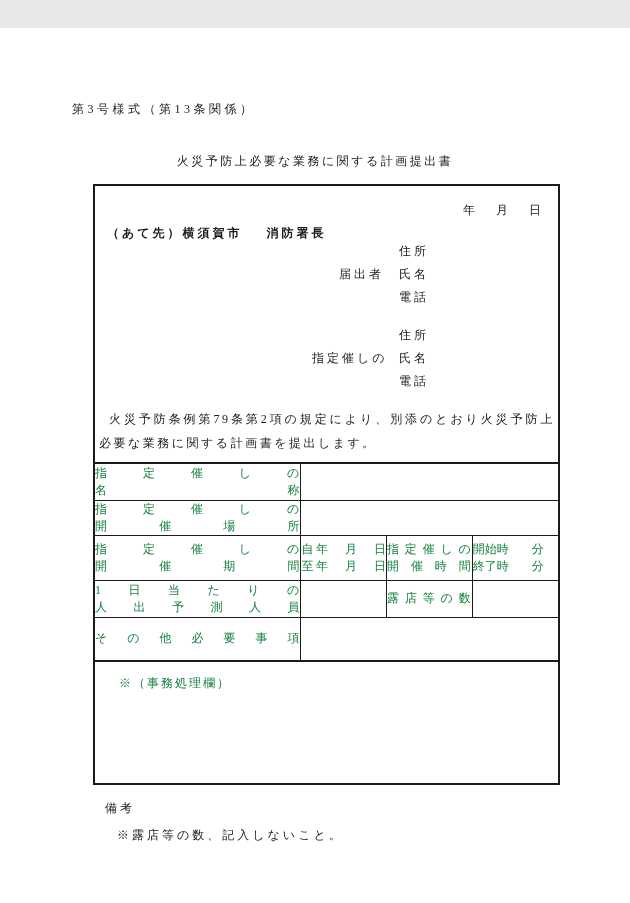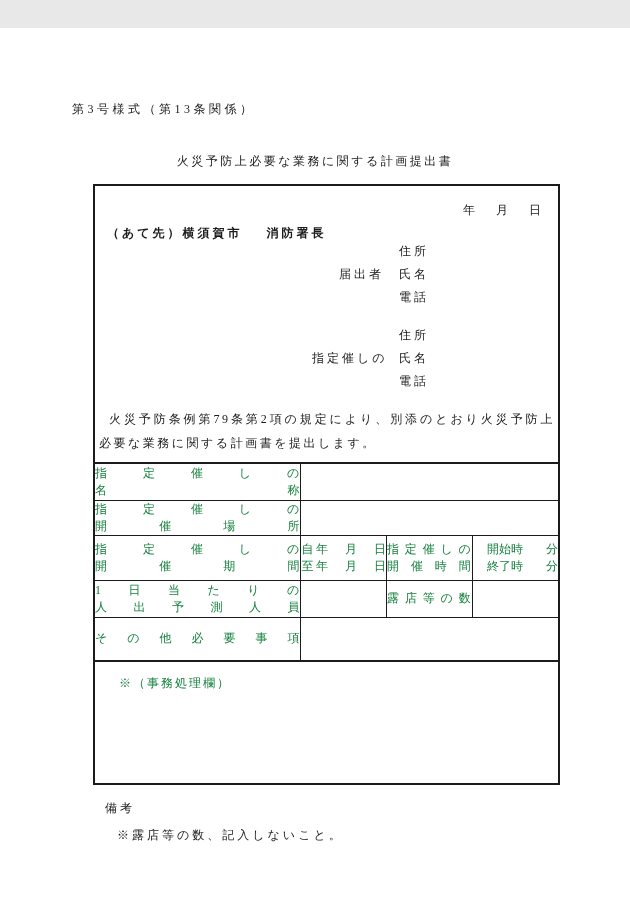--- a/index.html
+++ b/index.html
@@ -67,21 +67,21 @@
   .label-cell { padding:0 8px; }
   .jline {
     text-align:justify; text-align-last:justify;
     line-height:17px; letter-spacing:1px;
   }
   .jline.single { line-height:normal; }
   .period-cell { padding:0 9px; }
   .period-line { display:flex; justify-content:space-between; line-height:17px; }
   .ymd { display:flex; gap:17px; }
   .time-cell { padding:0 8px; }
-  .time-line { display:flex; justify-content:flex-end; line-height:17px; }
+  .time-line { display:flex; justify-content:flex-start; line-height:17px; }
   .hm { display:flex; gap:23px; }
   td.office-cell {
     border-top:2px solid #1b1b1b;
     vertical-align:top; padding:13px 24px;
     letter-spacing:2px;
   }
   .notes-label {
     position:absolute; left:105px; top:772px;
     letter-spacing:3px; white-space:nowrap;
   }

